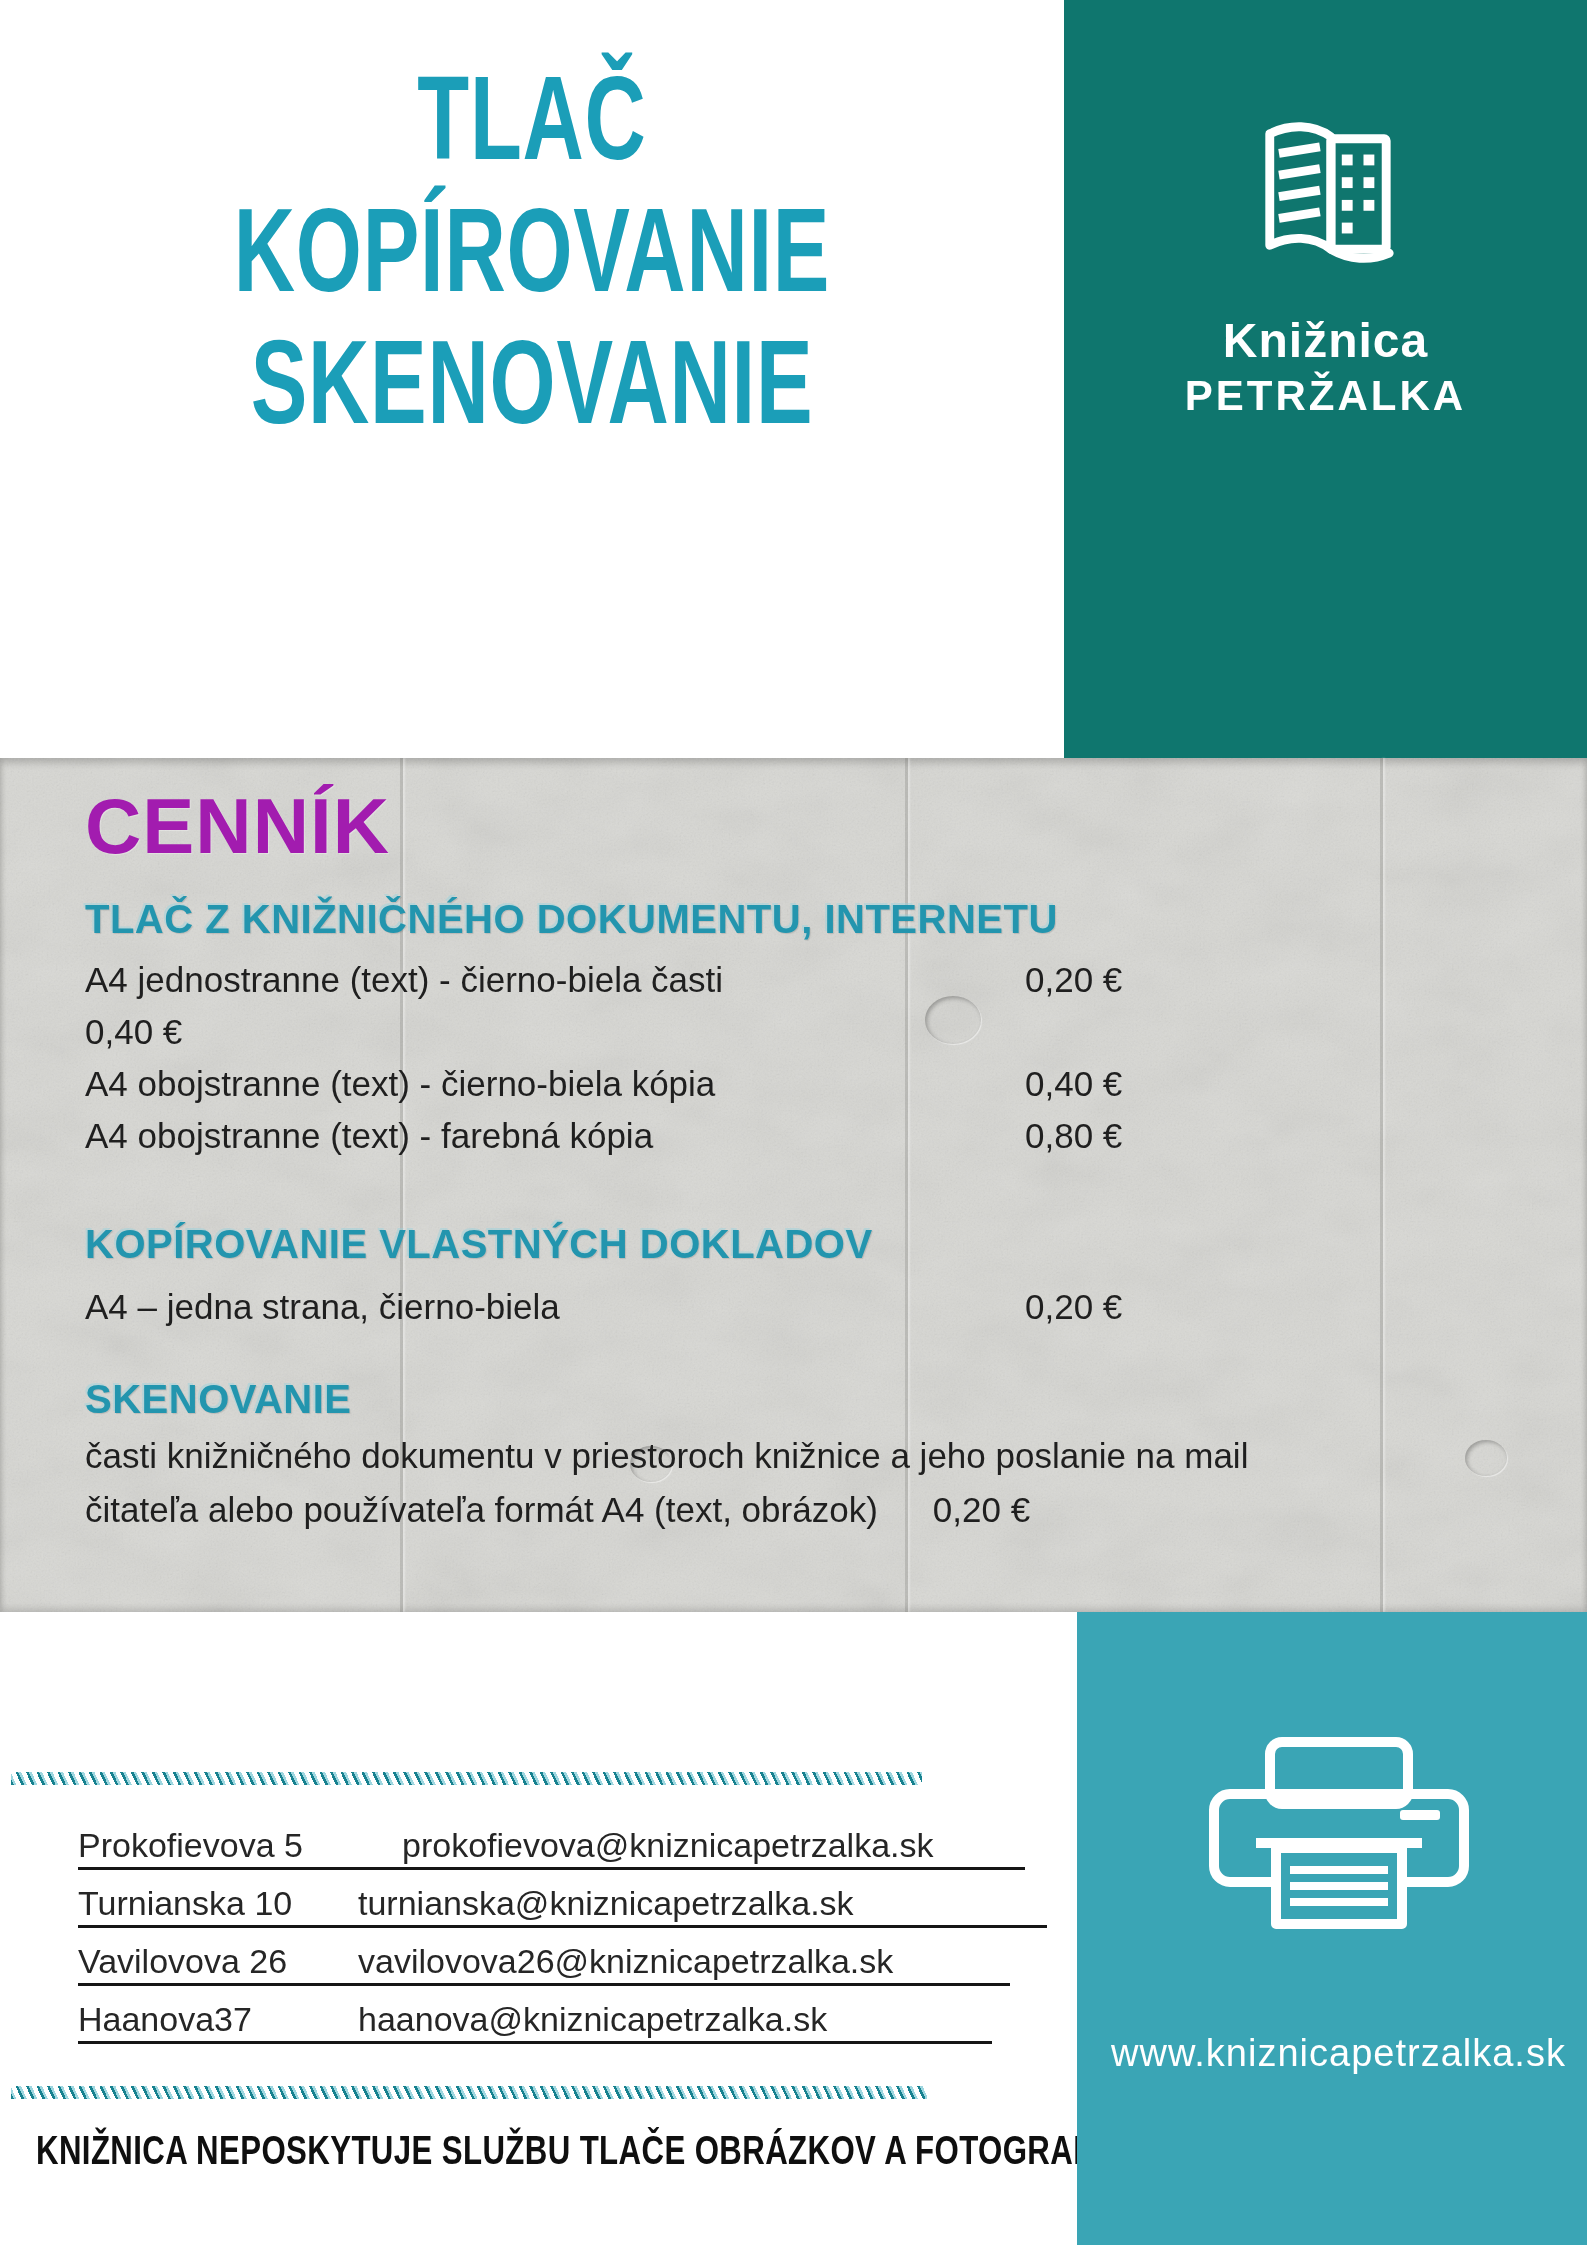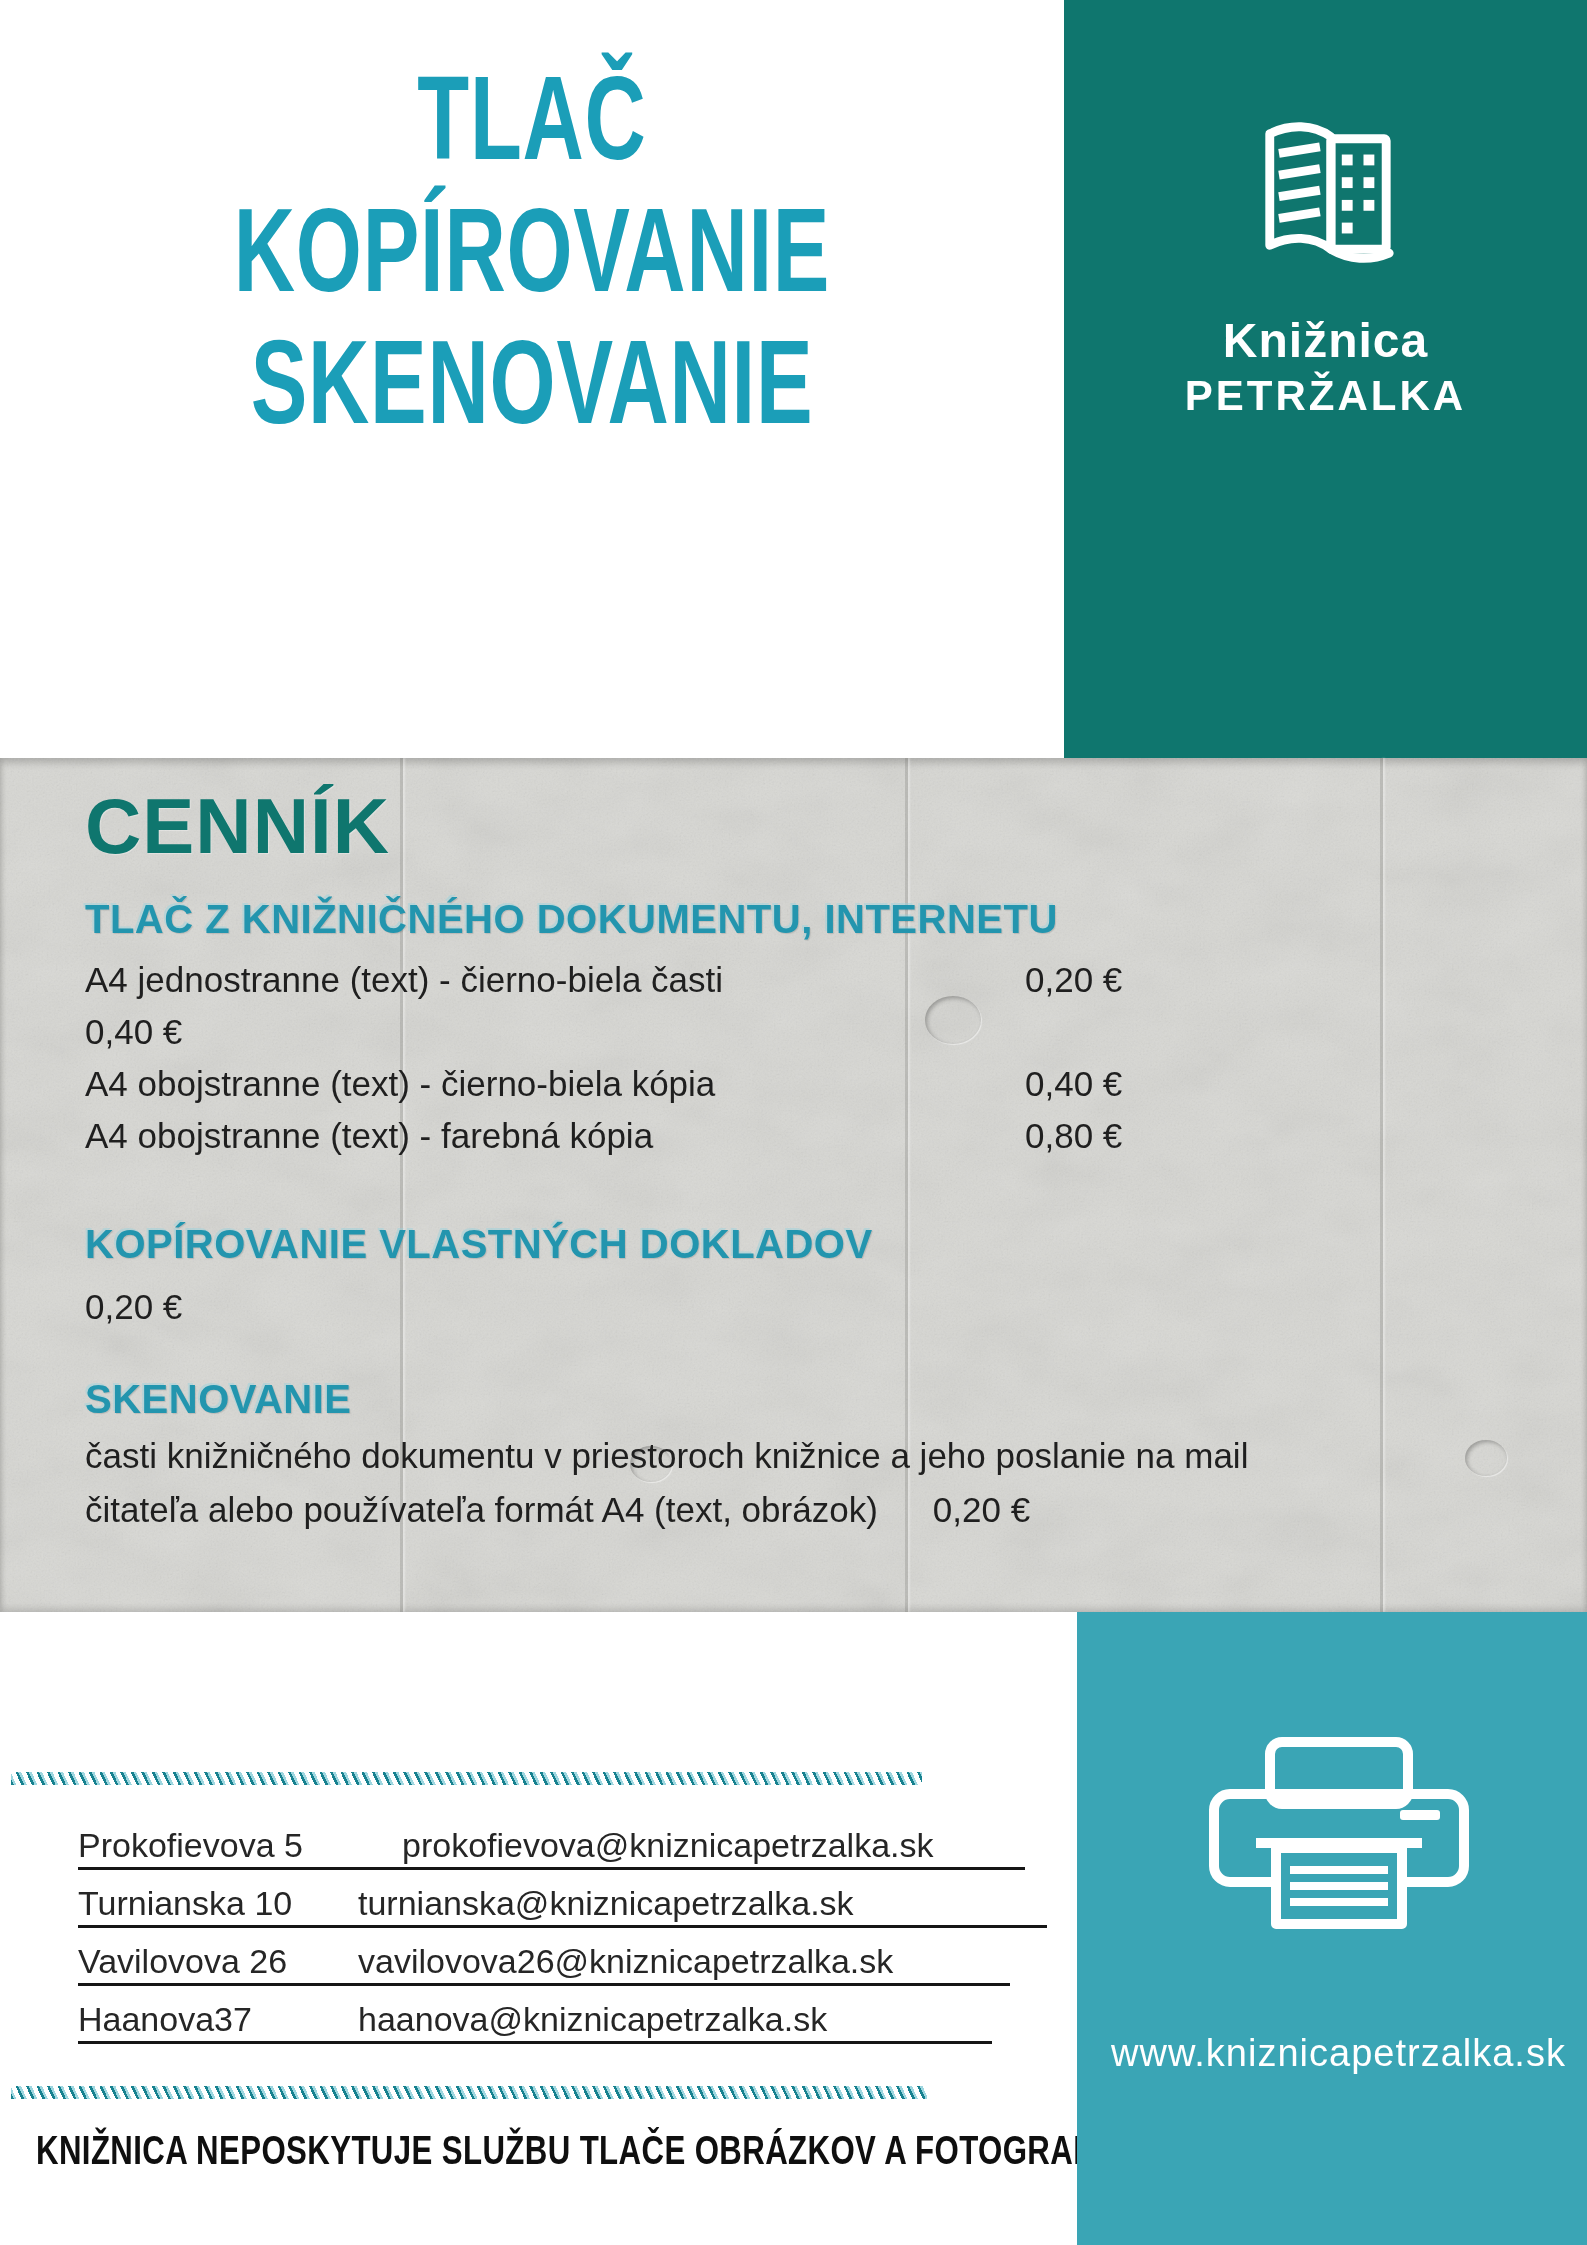--- a/index.html
+++ b/index.html
@@ -27,21 +27,21 @@
     background:#d8d8d4;
     box-shadow:inset 0 5px 7px rgba(0,0,0,0.20), inset 0 -4px 6px rgba(0,0,0,0.14);
   }
   .band .tex{position:absolute;left:0;top:0;}
   .seam{position:absolute;top:0;width:3px;height:100%;background:rgba(95,95,90,0.22);box-shadow:2px 0 2px rgba(255,255,255,0.35);}
   .divot{position:absolute;border-radius:50%;
     background:radial-gradient(ellipse at 38% 32%, #f0f0ec 0%, #d3d3cе 55%, #c2c2bc 100%);
     box-shadow:inset 2px 2px 4px rgba(0,0,0,0.28), 1px 1px 1px rgba(255,255,255,0.5);}
   .band h2{
     position:absolute;left:85px;top:26px;margin:0;font-size:78px;line-height:84px;
-    font-weight:bold;color:#0f766e;letter-spacing:1px;
+    font-weight:bold;color:#a21caf;letter-spacing:1px;
     text-shadow:1px 1px 1px rgba(255,255,255,0.35);
   }
   .band h3{
     position:absolute;left:85px;margin:0;font-size:40px;line-height:48px;
     font-weight:bold;color:#2395ae;letter-spacing:0.5px;
     text-shadow:-2px -2px 0 rgba(150,210,222,0.45), 1px 1px 1px rgba(0,0,0,0.12);
     text-align:center;
   }
   .sec1{top:137px;} .sec2{top:462px;} .sec3{top:617px;}
   .rows{position:absolute;left:85px;top:196px;}
@@ -153,20 +153,21 @@
       </div>
       <div class="price-row">
         <span class="lbl">A4 obojstranne (text) - farebná kópia</span>
         <span class="prc">0,80 €</span>
       </div>
     </div>
 
     <h3 class="sec2">KOPÍROVANIE VLASTNÝCH DOKLADOV</h3>
     <div class="rows rows2">
       <div class="price-row">
+        <span class="lbl">A4 – jedna strana, čierno-biela</span>
         <span class="prc">0,20 €</span>
       </div>
     </div>
 
     <h3 class="sec3">SKENOVANIE</h3>
     <p class="para para1">časti knižničného dokumentu v priestoroch knižnice a jeho poslanie na mail</p>
     <p class="para para2">
       <span>čitateľa alebo používateľa formát A4 (text, obrázok)</span><span class="prc2">0,20 €</span>
     </p>
   </section>

